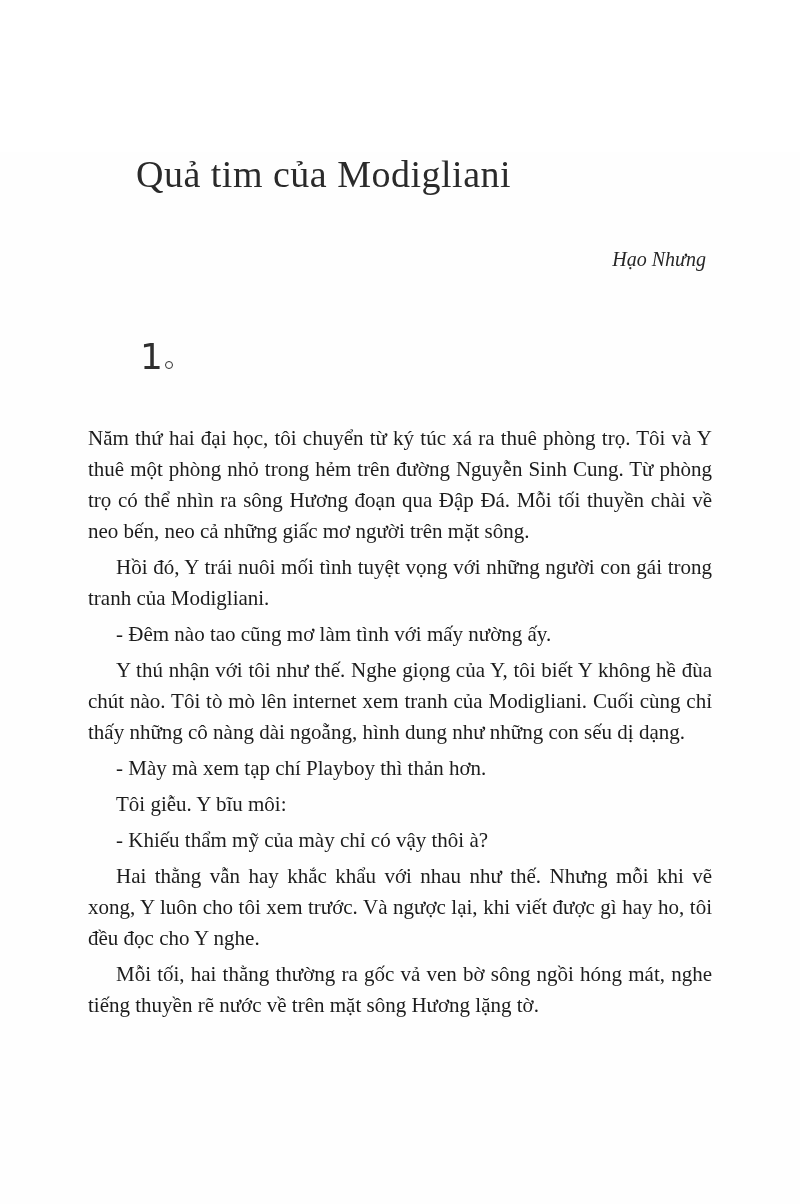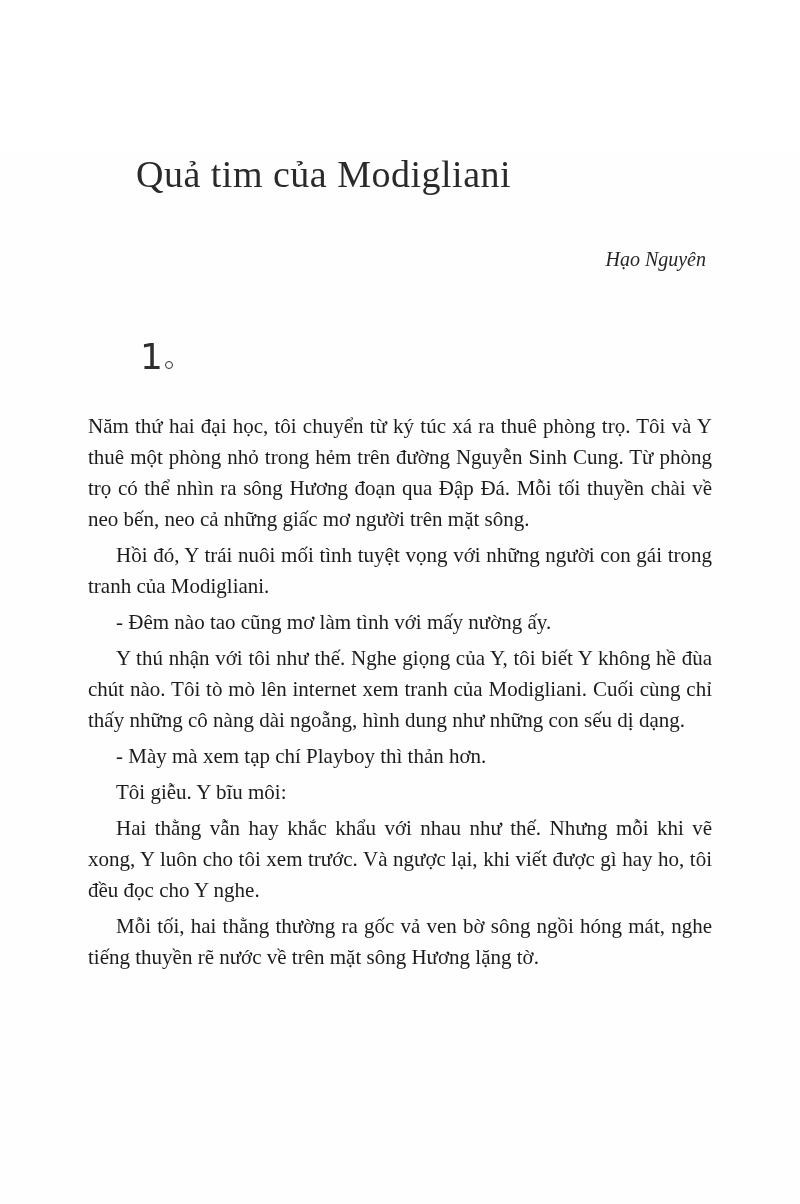--- a/index.html
+++ b/index.html
@@ -48,46 +48,47 @@
   .section-marker .ring {
     display: inline-block;
     width: 8px;
     height: 8px;
     border: 1.6px solid #2f2f2f;
     border-radius: 50%;
     margin-left: 2px;
     vertical-align: baseline;
   }
   .body-text {
-    margin-top: 26px;
+    margin-top: 38px;
     font-size: 21px;
     line-height: 31px;
     text-align: justify;
     color: #1c1c1c;
   }
   .body-text p { margin-bottom: 5px; }
   .body-text p.indent { text-indent: 28px; }
 </style>
 </head>
 <body>
 
 <div class="page">
 
   <h1 class="title">Quả tim của Modigliani</h1>
 
-  <div class="author">Hạo Nguyên</div>
+  <div class="author">Hạo Nhưng</div>
 
   <div class="section-marker">
     <span>1</span><span class="ring"></span>
   </div>
 
   <div class="body-text">
     <p>Năm thứ hai đại học, tôi chuyển từ ký túc xá ra thuê phòng trọ. Tôi và Y thuê một phòng nhỏ trong hẻm trên đường Nguyễn Sinh Cung. Từ phòng trọ có thể nhìn ra sông Hương đoạn qua Đập Đá. Mỗi tối thuyền chài về neo bến, neo cả những giấc mơ người trên mặt sông.</p>
     <p class="indent">Hồi đó, Y trái nuôi mối tình tuyệt vọng với những người con gái trong tranh của Modigliani.</p>
     <p class="indent">- Đêm nào tao cũng mơ làm tình với mấy nường ấy.</p>
     <p class="indent">Y thú nhận với tôi như thế. Nghe giọng của Y, tôi biết Y không hề đùa chút nào. Tôi tò mò lên internet xem tranh của Modigliani. Cuối cùng chỉ thấy những cô nàng dài ngoẵng, hình dung như những con sếu dị dạng.</p>
     <p class="indent">- Mày mà xem tạp chí Playboy thì thản hơn.</p>
     <p class="indent">Tôi giễu. Y bĩu môi:</p>
+    <p class="indent">- Khiếu thẩm mỹ của mày chỉ có vậy thôi à?</p>
     <p class="indent">Hai thằng vẫn hay khắc khẩu với nhau như thế. Nhưng mỗi khi vẽ xong, Y luôn cho tôi xem trước. Và ngược lại, khi viết được gì hay ho, tôi đều đọc cho Y nghe.</p>
     <p class="indent">Mỗi tối, hai thằng thường ra gốc vả ven bờ sông ngồi hóng mát, nghe tiếng thuyền rẽ nước về trên mặt sông Hương lặng tờ.</p>
   </div>
 
 </div>
 
 </body></html>

